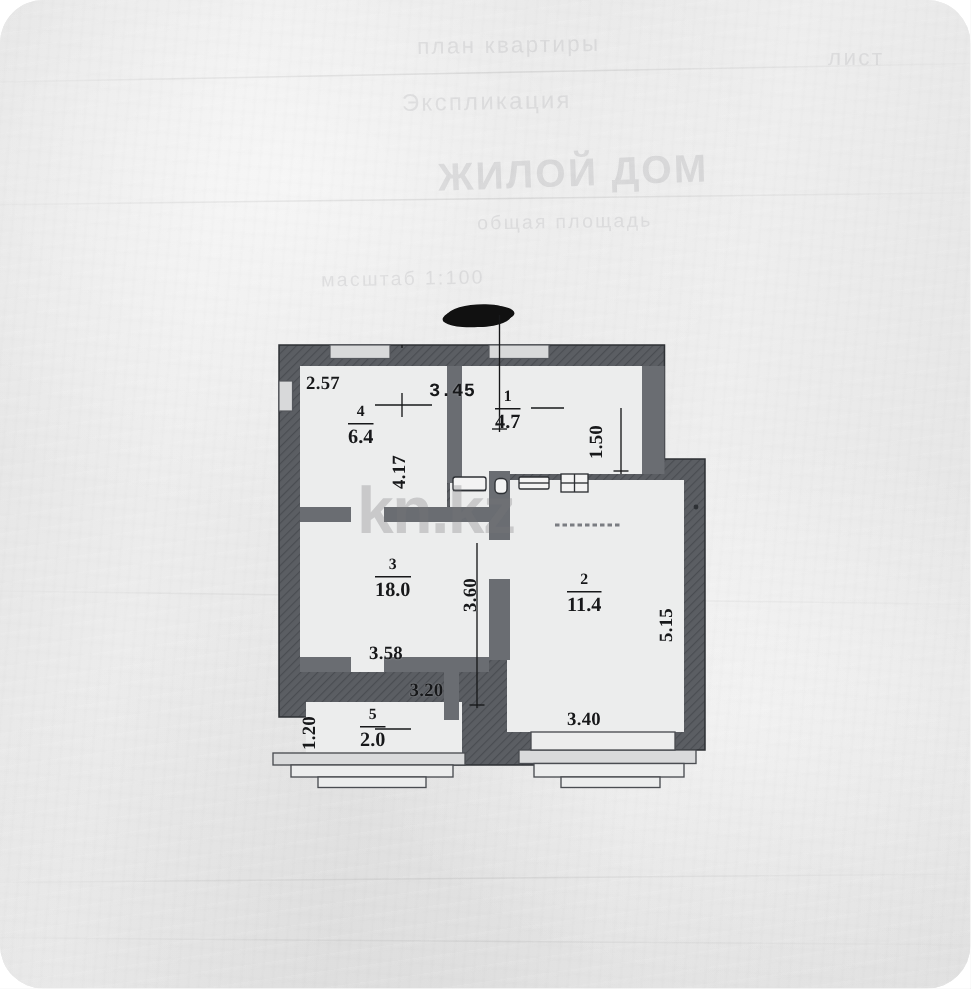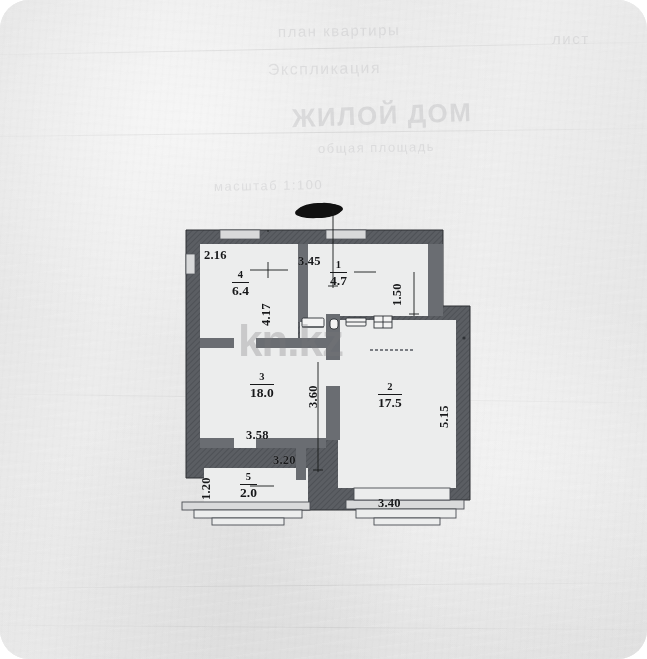--- a/index.html
+++ b/index.html
@@ -245,58 +245,58 @@
         <rect x="16" y="300" width="108" height="8" fill="#eceded" stroke="#4a4d52" stroke-width=".9"></rect>
         <rect x="34" y="308" width="72" height="7" fill="#eceded" stroke="#4a4d52" stroke-width=".9"></rect>
         <rect x="168" y="290" width="118" height="9" fill="#d9dadb" stroke="#4a4d52" stroke-width=".9"></rect>
         <rect x="178" y="299" width="100" height="9" fill="#eceded" stroke="#4a4d52" stroke-width=".9"></rect>
         <rect x="196" y="308" width="66" height="7" fill="#eceded" stroke="#4a4d52" stroke-width=".9"></rect>
 
         <rect x="176" y="278" width="96" height="12" fill="#eceded" stroke="#4a4d52" stroke-width=".9"></rect>
       </g>
     </svg>
 
-    <div class="lbl dim" style="left:26px; top:38px;">2.16</div>
-
-    <div class="lbl dim" style="left:120px; top:44px;">3.45</div>
+    <div class="lbl dim" style="left:26px; top:38px;">2.57</div>
+
+    <div class="lbl dim" style="left:108px; top:44px;font-family:Liberation Mono, monospace;">3.45</div>
 
     <div class="lbl dim-v" style="left:212px; top:96px;">1.50</div>
 
     <div class="lbl dim-v" style="left:81px; top:116px;">4.17</div>
 
     <div class="lbl dim-v" style="left:128px; top:198px;">3.60</div>
 
     <div class="lbl dim-v" style="left:259px; top:218px;">5.15</div>
 
     <div class="lbl dim" style="left:52px; top:218px;margin-left:16px;">3.58</div>
 
     <div class="lbl dim" style="left:95px; top:243px;">3.20</div>
 
     <div class="lbl dim-v" style="left:21px; top:290px;">1.20</div>
 
-    <div class="lbl dim" style="left:200px; top:262px;margin-top:24px;">3.40</div>
+    <div class="lbl dim" style="left:200px; top:262px;">3.40</div>
 
     <div class="lbl room" style="left:54px; top:60px;">
       <span class="num">4</span>
       <span class="area">6.4</span>
     </div>
 
     <div class="lbl room" style="left:152px; top:50px;">
       <span class="num">1</span>
       <span class="area">4.7</span>
     </div>
 
     <div class="lbl room" style="left:72px; top:162px;">
       <span class="num">3</span>
       <span class="area">18.0</span>
     </div>
 
     <div class="lbl room" style="left:200px; top:172px;">
       <span class="num">2</span>
-      <span class="area">17.5</span>
+      <span class="area">11.4</span>
     </div>
 
     <div class="lbl room" style="left:62px; top:262px;">
       <span class="num">5</span>
       <span class="area">2.0</span>
     </div>
 
   </div>
 
   <div class="watermark">kn.kz</div>

